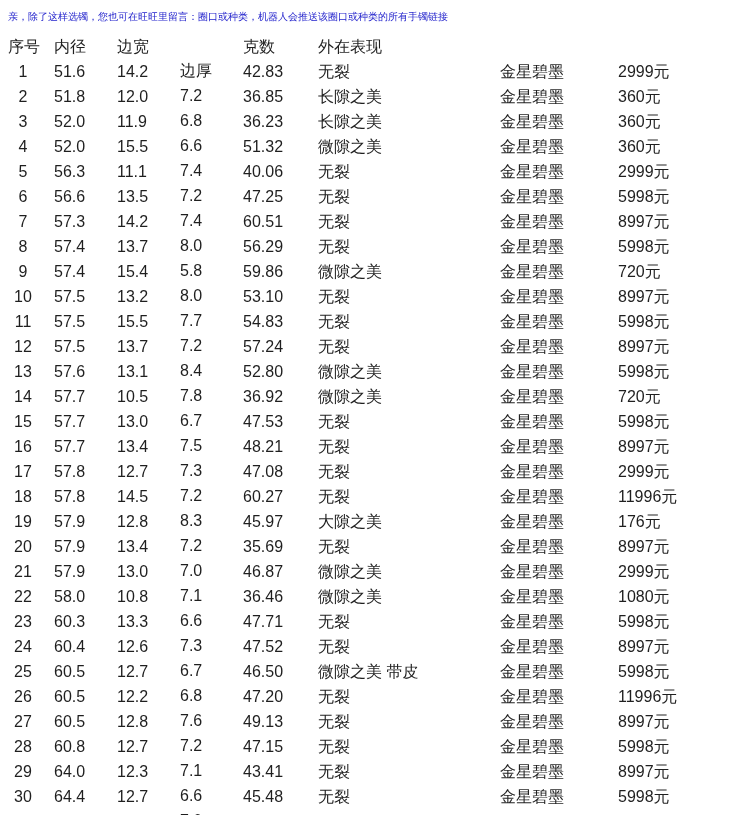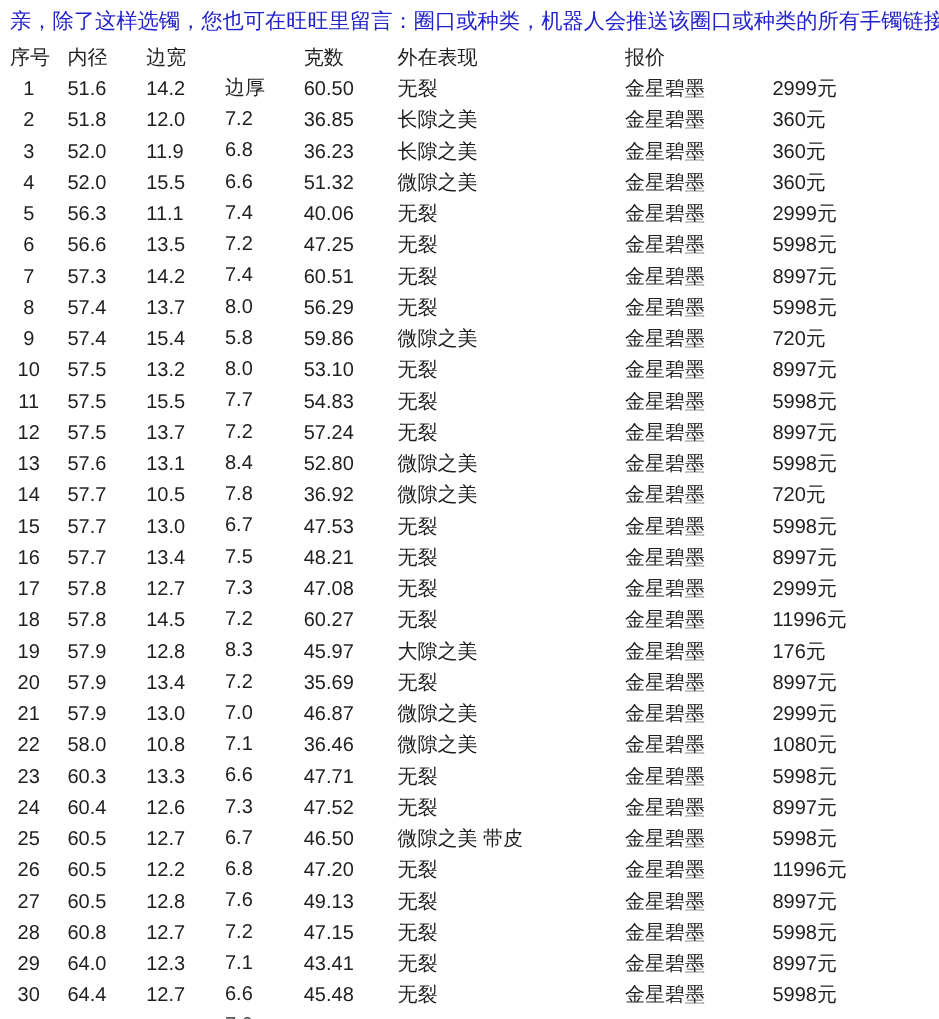--- a/index.html
+++ b/index.html
@@ -14,21 +14,21 @@
     font-family: "Liberation Sans", "DejaVu Sans", sans-serif;
     font-size: 16px;
     color: var(--body-text, #1f1f1f);
   }
   .notice {
     color: var(--notice-text, #2222cc);
     padding: 4px 0 0 8px;
     height: 25px;
     line-height: 25px;
     white-space: nowrap;
-    font-size: 17px;
+    font-size: 10px;
   }
   .table {
     margin-top: 5px;
   }
   .row {
     display: flex;
     height: 25px;
     line-height: 25px;
     padding-left: 8px;
     white-space: nowrap;
@@ -52,30 +52,29 @@
 
   <div class="table">
 
     <div class="row header">
       <span class="c c1">序号</span>
       <span class="c c2">内径</span>
       <span class="c c3">边宽</span>
       <span class="c c4">边厚</span>
       <span class="c c5">克数</span>
       <span class="c c6">外在表现</span>
-      <span class="c c8">报价</span>
     </div>
 
     <div id="rows-container">
         <div class="row">
           <span class="c c1">1</span>
           <span class="c c2">51.6</span>
           <span class="c c3">14.2</span>
           <span class="c c4">7.2</span>
-          <span class="c c5">60.50</span>
+          <span class="c c5">42.83</span>
           <span class="c c6">无裂</span>
           <span class="c c7">金星碧墨</span>
           <span class="c c8">2999元</span>
         </div>
         <div class="row">
           <span class="c c1">2</span>
           <span class="c c2">51.8</span>
           <span class="c c3">12.0</span>
           <span class="c c4">6.8</span>
           <span class="c c5">36.85</span>

